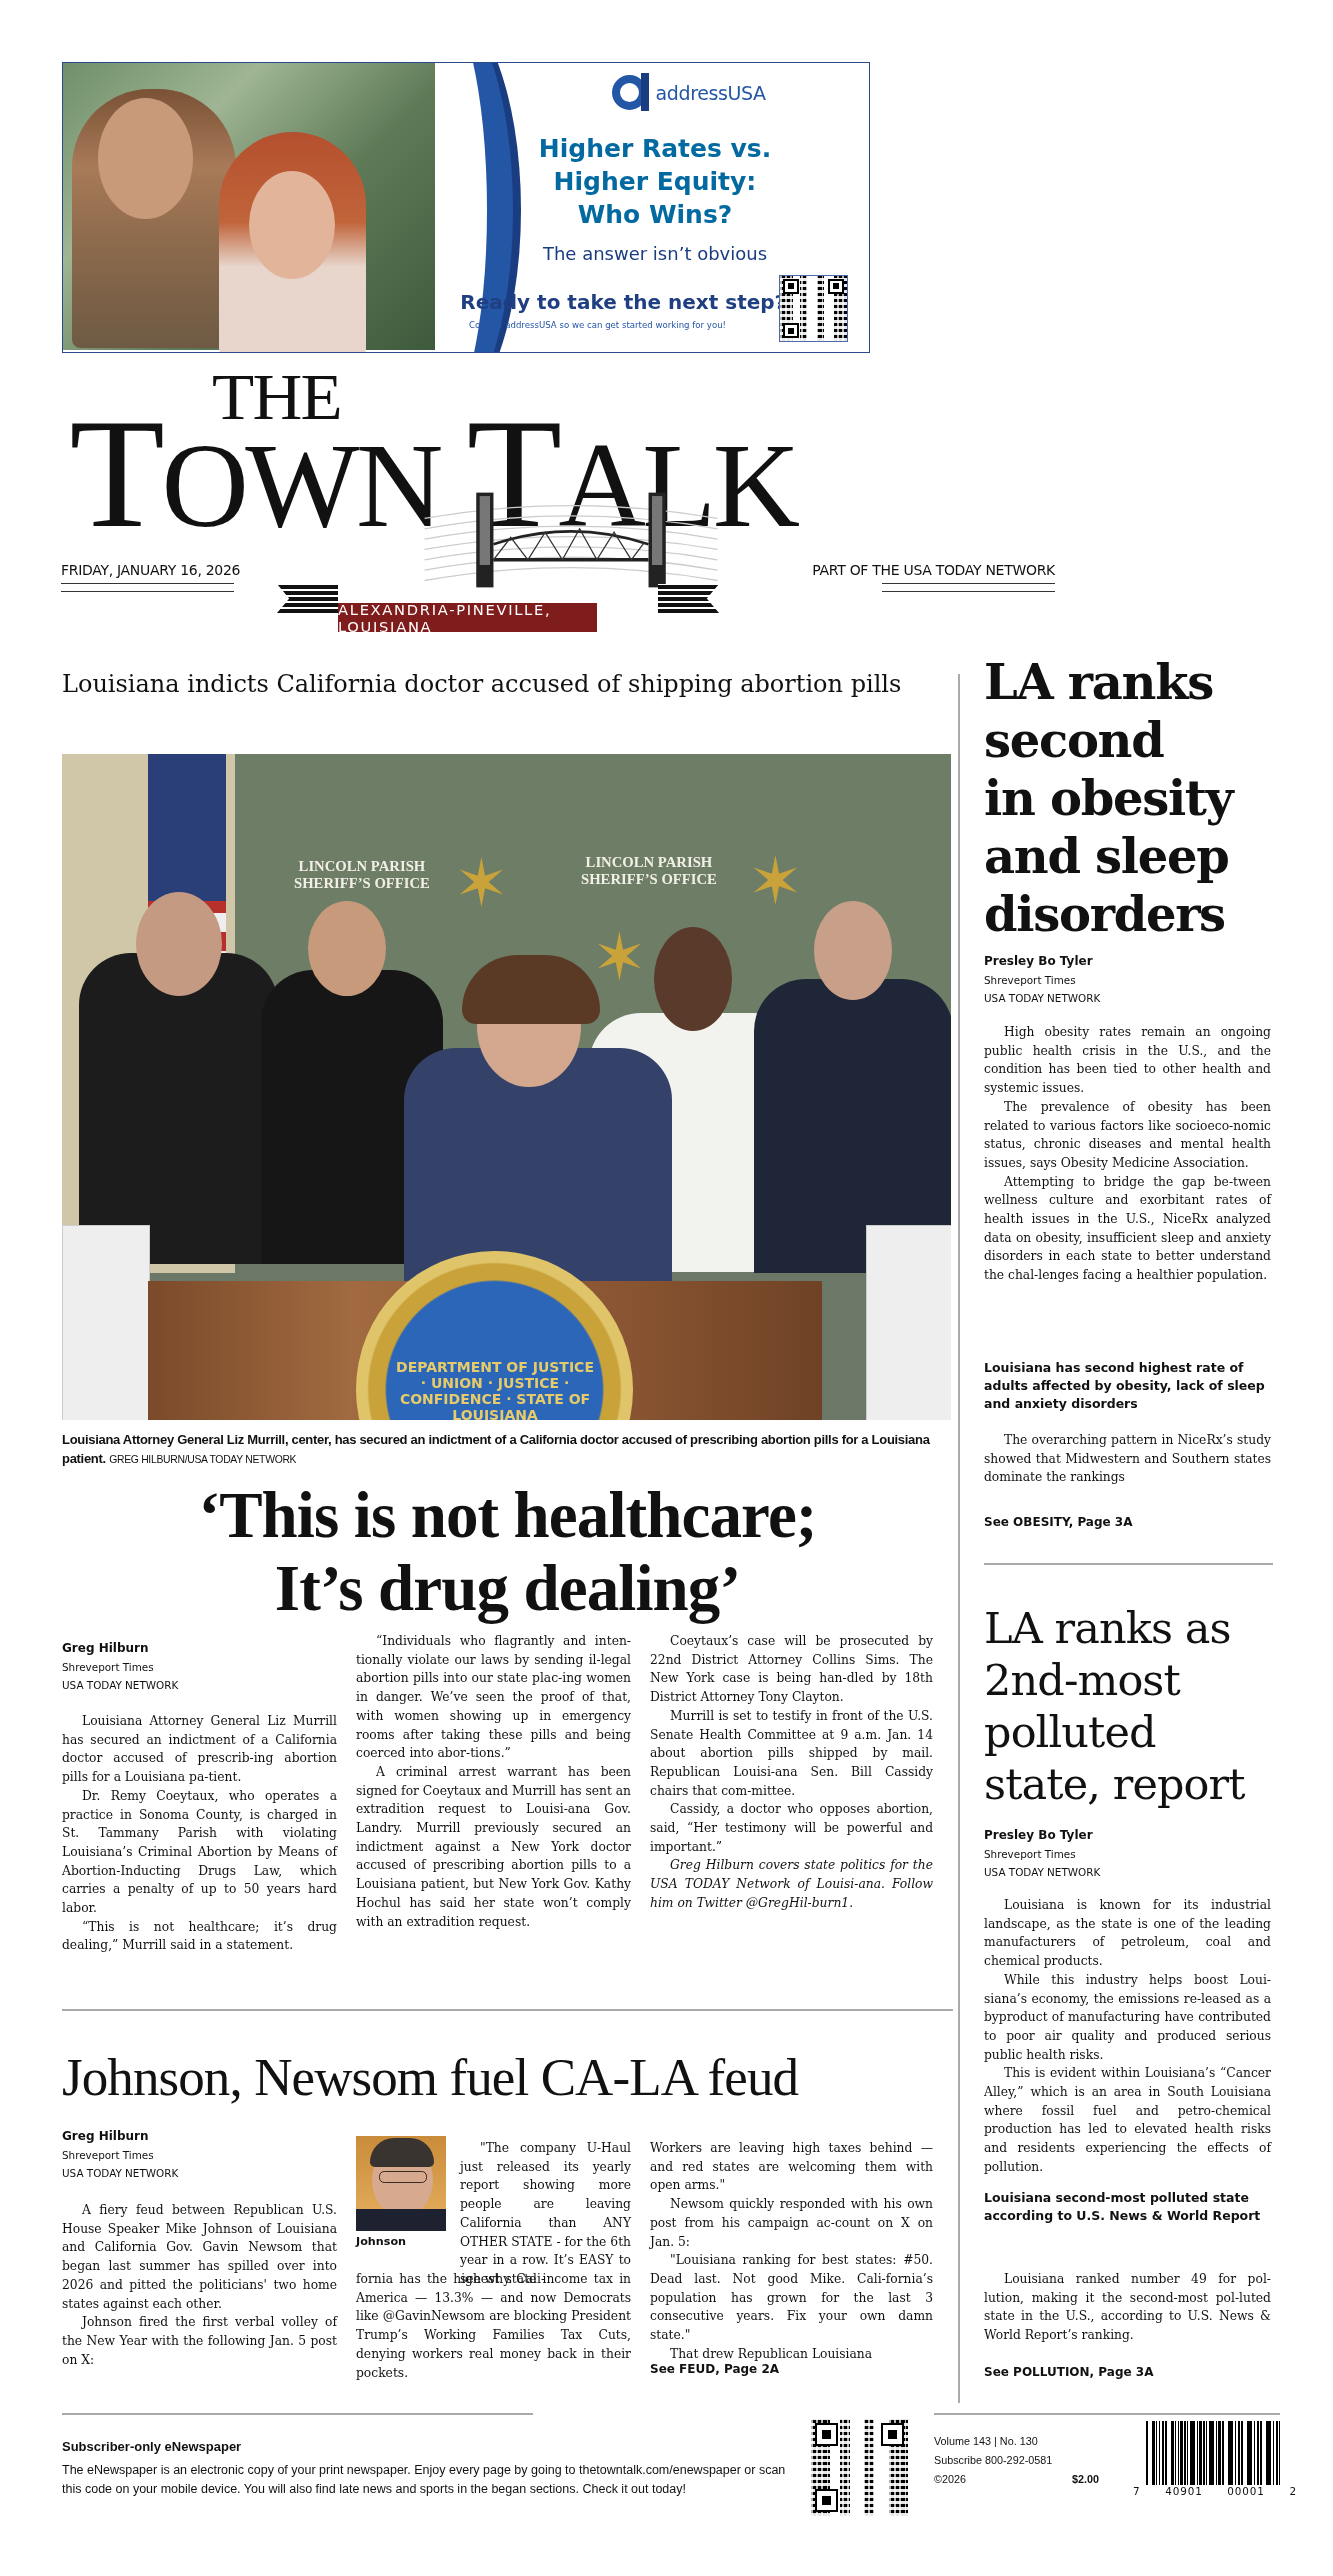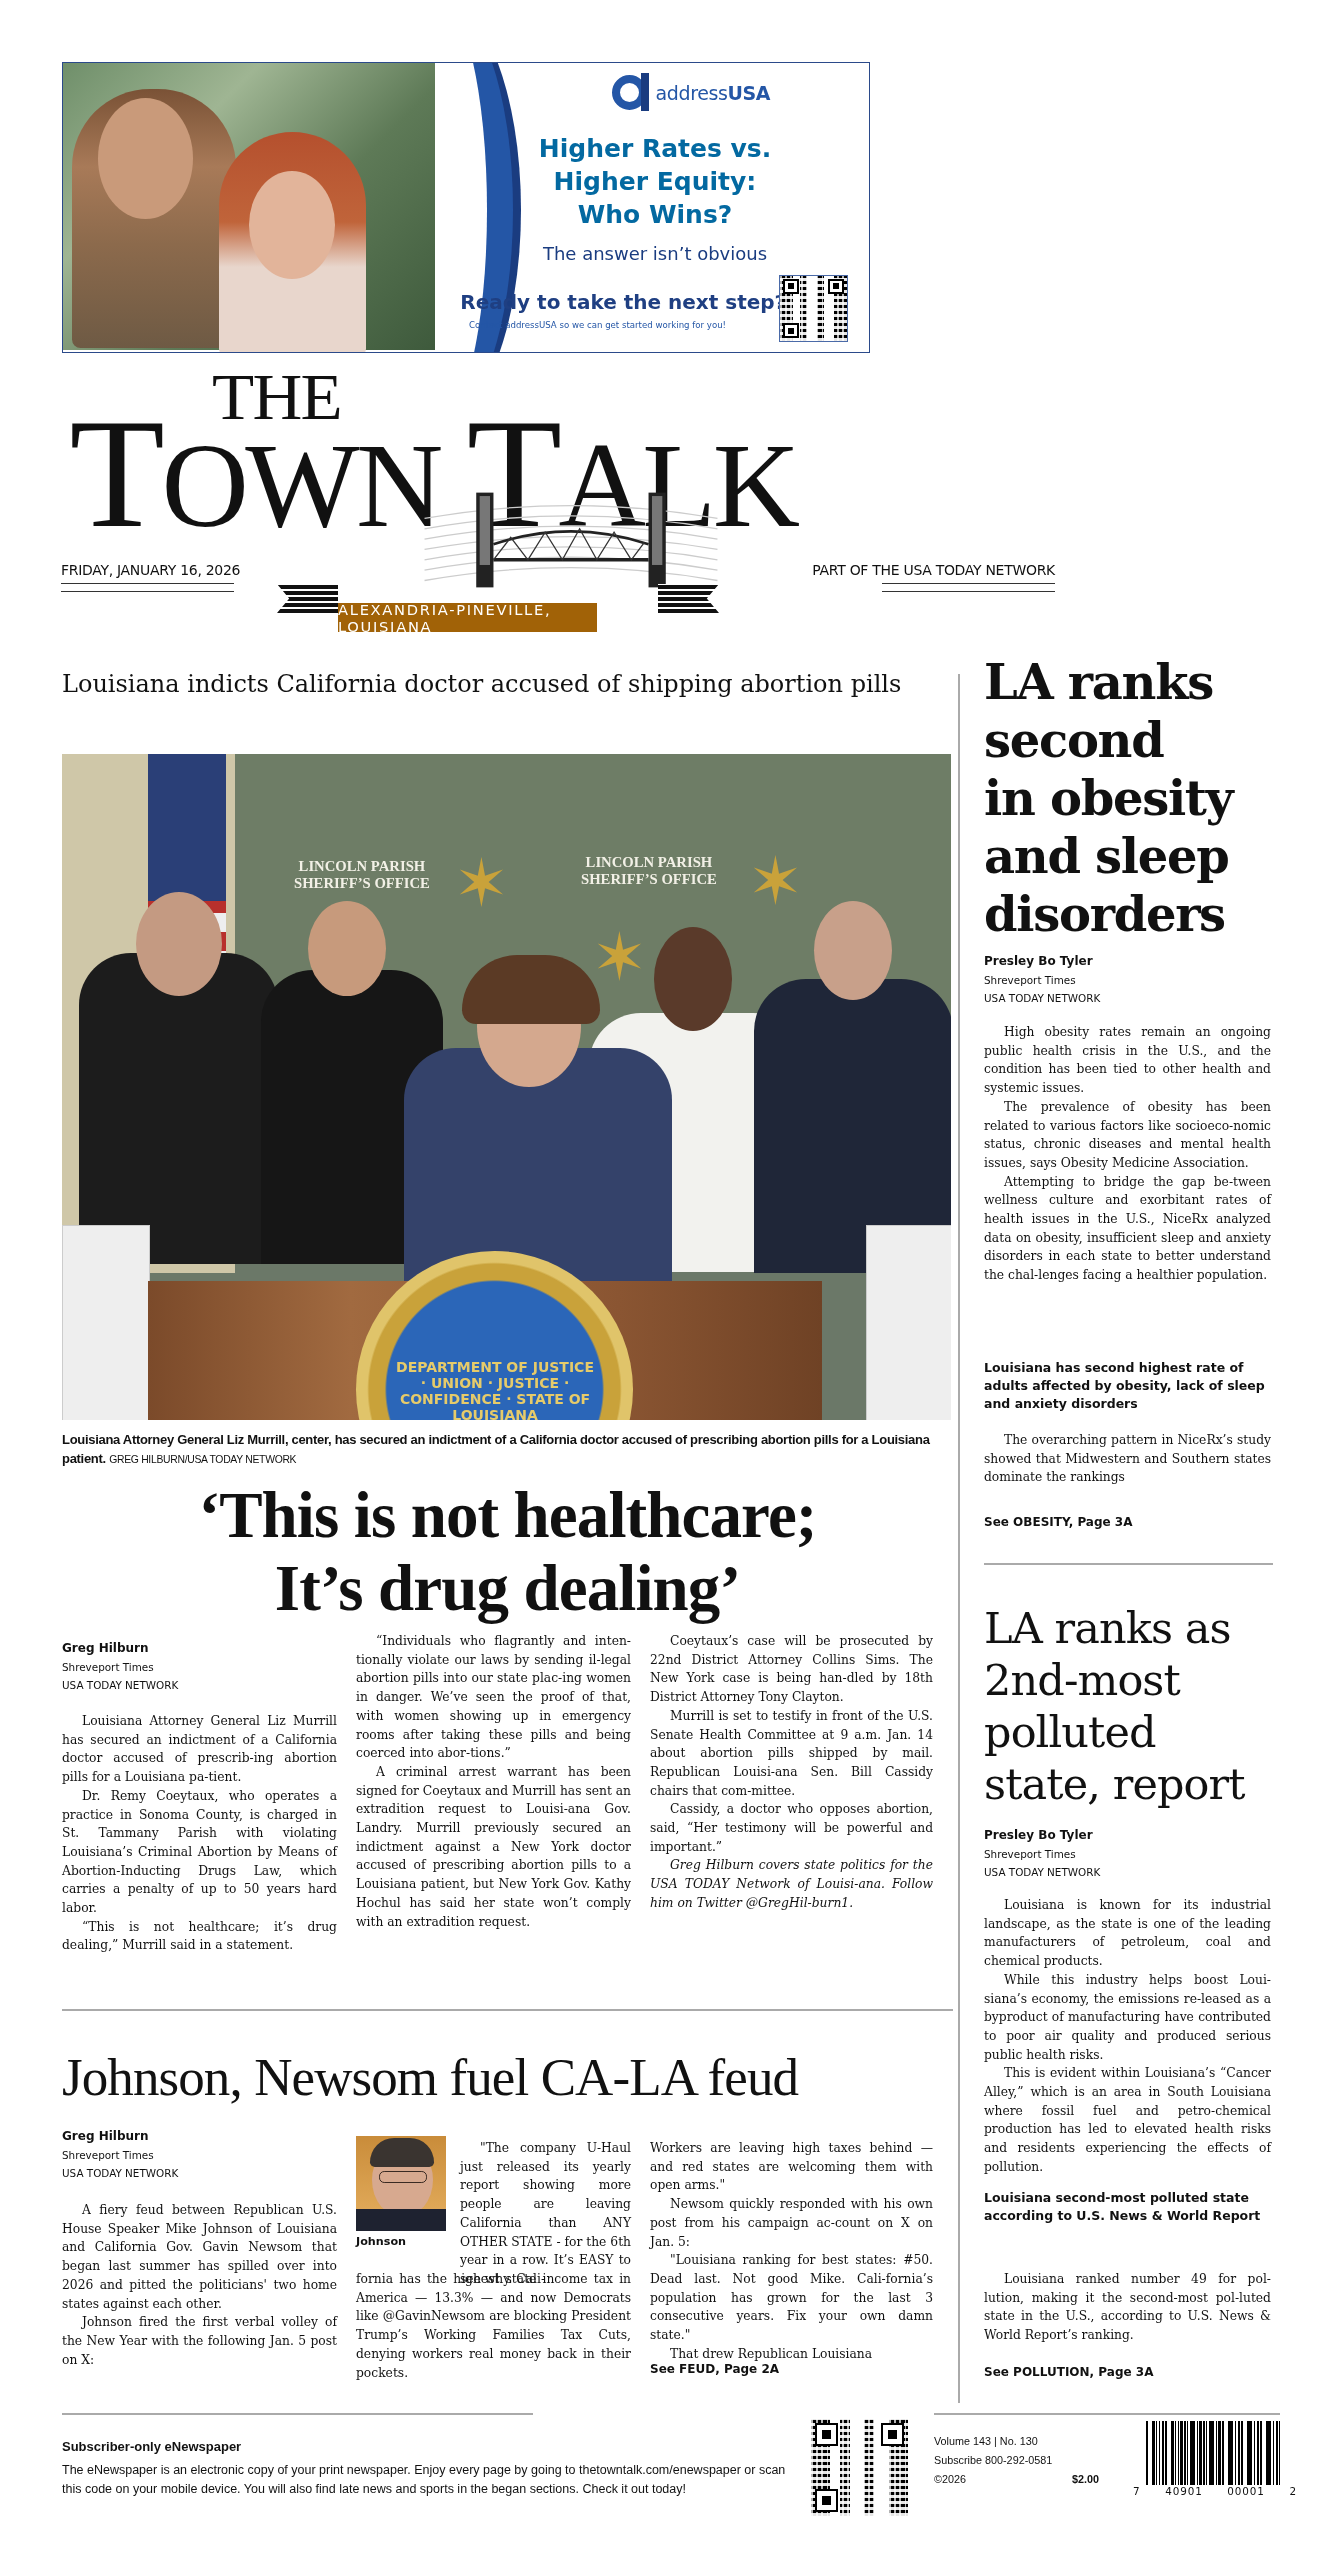--- a/index.html
+++ b/index.html
@@ -13,21 +13,21 @@
   #ad-photo .man-face { position: absolute; left: 35px; top: 35px; width: 95px; height: 121px; border-radius: 50%; background: #c99a7a; }
   #ad-photo .woman { position: absolute; left: 156px; top: 69px; width: 147px; height: 225px; border-radius: 74px 74px 8.6px 8.6px; background: linear-gradient(#b5502e 0%, #c0643a 40%, #e8d6cc 60%, #e8d6cc 100%); }
   #ad-photo .woman-face { position: absolute; left: 186px; top: 108px; width: 86px; height: 108px; border-radius: 50%; background: #e2b49a; }
   #ad-swoosh { position: absolute; left: 294px; top: -69px; width: 156px; height: 432px; border-radius: 0 50% 50% 0; border-right: 26px solid #2456a6; box-sizing: border-box; }
   #ad-swoosh2 { position: absolute; left: 285px; top: -69px; width: 173px; height: 432px; border-radius: 0 50% 50% 0; border-right: 10.4px solid #1a3c80; box-sizing: border-box; }
   #ad-content { position: absolute; left: 380px; top: 0; width: 424px; height: 287px; text-align: center; font-family: "DejaVu Sans", sans-serif; }
   #ad-logo { position: absolute; left: 169px; top: 12px; display: flex; align-items: center; }
   #ad-logo-mark { width: 35px; height: 35px; border-radius: 50%; border: 8.6px solid #2456a6; box-sizing: border-box; position: relative; }
   #ad-logo-mark::after { content: ""; position: absolute; right: -10.4px; top: -10.4px; width: 8.6px; height: 38px; background: #1a3c80; }
   #ad-logo-text { font-size: 19px; color: #2456a6; margin-left: 8.6px; letter-spacing: -0.4px; }
-  #ad-logo-text b { color: #2456a6; font-weight: bold; }
+  #ad-logo-text b { color: #2456a6; font-weight: normal; }
   #ad-headline { position: absolute; left: 0; right: 0; top: 69px; font-size: 25px; font-weight: bold; color: #0369a1; line-height: 33px; }
   #ad-subhead { position: absolute; left: 0; right: 0; top: 180px; font-size: 18px; color: #1a3c80; }
   #ad-cta { position: absolute; left: 17.3px; top: 227px; font-size: 20px; font-weight: bold; color: #1f3f82; }
   #ad-cta-small { position: absolute; left: 26px; top: 257px; font-size: 8.6px; color: #2456a6; }
   #ad-qr { position: absolute; left: 336px; top: 212px; width: 69px; height: 67px; border: 1.7px solid #4a6aa8; box-sizing: border-box; }
 
   .qr { background:
       linear-gradient(90deg, #000 0 20%, transparent 20% 30%, #000 30% 40%, transparent 40% 55%, #000 55% 65%, transparent 65% 80%, #000 80% 100%),
       #fff; position: relative; overflow: hidden; }
   .qr::before { content:""; position:absolute; inset: 0;
@@ -42,21 +42,21 @@
   #masthead { left: 61px; top: 363px; width: 994px; height: 285px; }
   #mast-the { position: absolute; left: 151px; top: 0; font-family: "Liberation Serif", serif; font-size: 69px; line-height: 69px; letter-spacing: -1.7px; transform: scaleY(0.95); }
   #mast-title { position: absolute; left: 8.6px; top: 33px; font-family: "Liberation Serif", serif; font-size: 156px; line-height: 156px; letter-spacing: -3.5px; white-space: nowrap; }
   #mast-title .sc { font-size: 121px; }
   #bridge { position: absolute; left: 363px; top: 121px; width: 294px; height: 112px; }
   #mast-date { position: absolute; left: 0; top: 199px; font-family: "DejaVu Sans", sans-serif; font-size: 14px; letter-spacing: -0.3px; }
   #mast-network { position: absolute; right: 0; top: 199px; font-family: "DejaVu Sans", sans-serif; font-size: 14px; letter-spacing: -0.3px; }
   .mast-rule { position: absolute; height: 7px; border-top: 1.7px solid #333; border-bottom: 1.7px solid #333; }
   #rule-left { left: 0; top: 220px; width: 173px; }
   #rule-right { right: 0; top: 220px; width: 173px; }
-  #mast-banner { position: absolute; left: 277px; top: 240px; width: 259px; height: 29px; background: #a16207; color: #fff; font-family: "DejaVu Sans", sans-serif; font-size: 14.7px; letter-spacing: 1.7px; display: flex; align-items: center; justify-content: center; }
+  #mast-banner { position: absolute; left: 277px; top: 240px; width: 259px; height: 29px; background: #7f1d1d; color: #fff; font-family: "DejaVu Sans", sans-serif; font-size: 14.7px; letter-spacing: 1.7px; display: flex; align-items: center; justify-content: center; }
   .ribbon-tail { position: absolute; top: 221px; width: 61px; height: 29px; background: repeating-linear-gradient(0deg, #111 0 3.5px, #fff 3.5px 6px); }
   #tail-left { left: 216px; clip-path: polygon(0 0, 100% 0, 100% 100%, 0 100%, 20% 50%); }
   #tail-right { left: 597px; clip-path: polygon(0 0, 100% 0, 80% 50%, 100% 100%, 0 100%); }
 
   
   #kicker { left: 62px; top: 666px; width: 891px; text-align: left; font-family: "DejaVu Serif", serif; font-size: 24px; line-height: 36px; }
   #lead-photo { left: 62px; top: 754px; width: 889px; height: 666px; overflow: hidden; background: #6b7868; }
   #lead-photo .backdrop { position: absolute; left: 173px; top: 0; right: 0; height: 484px; background: #6e7d66; }
   #lead-photo .wall { position: absolute; left: 0; top: 0; width: 173px; height: 519px; background: #cfc7a8; }
   #lead-photo .flag { position: absolute; left: 86px; top: 0; width: 78px; height: 311px; background: repeating-linear-gradient(0deg, #b8302c 0 19px, #eee 19px 38px); }

